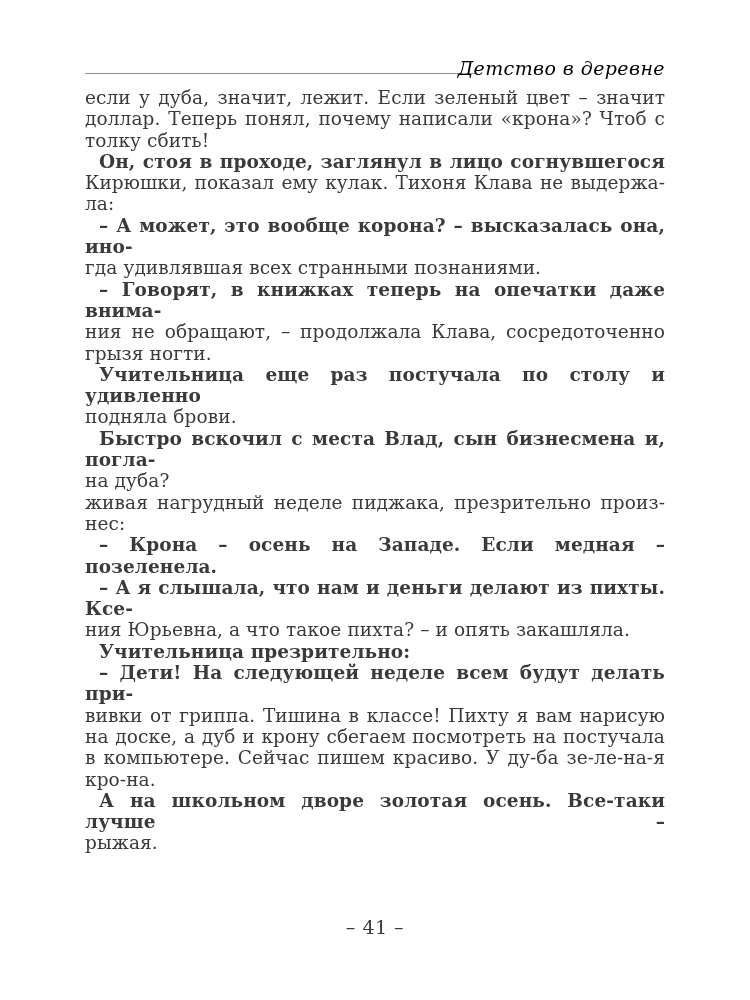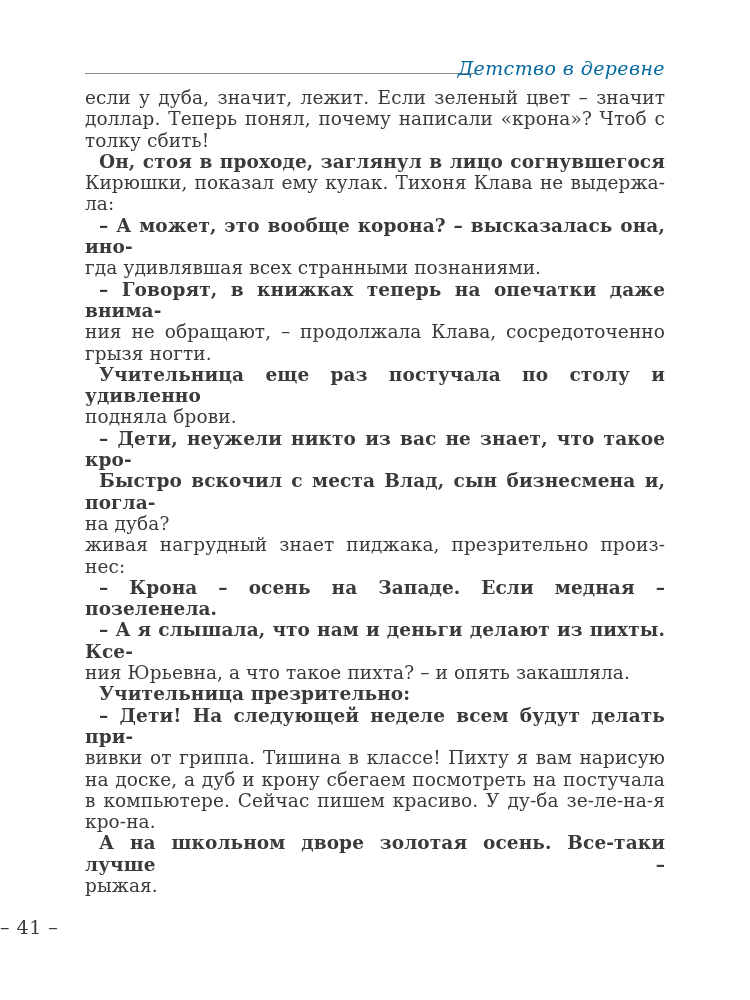--- a/index.html
+++ b/index.html
@@ -24,21 +24,21 @@
     height: 1px;
     background: #8f8f8f;
   }
   .running-head {
     position: absolute;
     right: 85px;
     top: 57px;
     font-size: 19px;
     font-style: italic;
     letter-spacing: 0.4px;
-    color: #0369a1;
+    color: #000000;
     white-space: nowrap;
   }
   .body-text {
     position: absolute;
     left: 85px;
     top: 87px;
     width: 580px;
     font-size: 18.5px;
     line-height: 21.3px;
     letter-spacing: 0.1px;
@@ -53,21 +53,21 @@
   }
   .line.indent {
     text-indent: 14px;
     font-weight: bold;
   }
   .page-number {
     position: absolute;
     left: 0;
     top: 916px;
     width: 750px;
-    text-align: left;
+    text-align: center;
     font-size: 19px;
     letter-spacing: 0.5px;
     color: #3a3a3a;
   }
 </style>
 </head>
 <body>
 
 <div class="page">
 
@@ -82,24 +82,23 @@
       <div class="line indent">Он, стоя в проходе, заглянул в лицо согнувшегося</div>
       <div class="line">Кирюшки, показал ему кулак. Тихоня Клава не выдержа-</div>
       <div class="line last">ла:</div>
       <div class="line indent">– А может, это вообще корона? – высказалась она, ино-</div>
       <div class="line last">гда удивлявшая всех странными познаниями.</div>
       <div class="line indent">– Говорят, в книжках теперь на опечатки даже внима-</div>
       <div class="line">ния не обращают, – продолжала Клава, сосредоточенно</div>
       <div class="line last">грызя ногти.</div>
       <div class="line indent">Учительница еще раз постучала по столу и удивленно</div>
       <div class="line last">подняла брови.</div>
-      <div class="line indent">– Дети, неужели никто из вас не знает, что такое кро-</div>
       <div class="line indent">Быстро вскочил с места Влад, сын бизнесмена и, погла-</div>
       <div class="line last">на дуба?</div>
-      <div class="line">живая нагрудный знает пиджака, презрительно произ-</div>
+      <div class="line">живая нагрудный неделе пиджака, презрительно произ-</div>
       <div class="line last">нес:</div>
       <div class="line indent">– Крона – осень на Западе. Если медная – позеленела.</div>
       <div class="line indent">– А я слышала, что нам и деньги делают из пихты. Ксе-</div>
       <div class="line last">ния Юрьевна, а что такое пихта? – и опять закашляла.</div>
       <div class="line indent last">Учительница презрительно:</div>
       <div class="line indent">– Дети! На следующей неделе всем будут делать при-</div>
       <div class="line">вивки от гриппа. Тишина в классе! Пихту я вам нарисую</div>
       <div class="line">на доске, а дуб и крону сбегаем посмотреть на постучала</div>
       <div class="line">в компьютере. Сейчас пишем красиво. У ду-ба зе-ле-на-я</div>
       <div class="line last">кро-на.</div>

